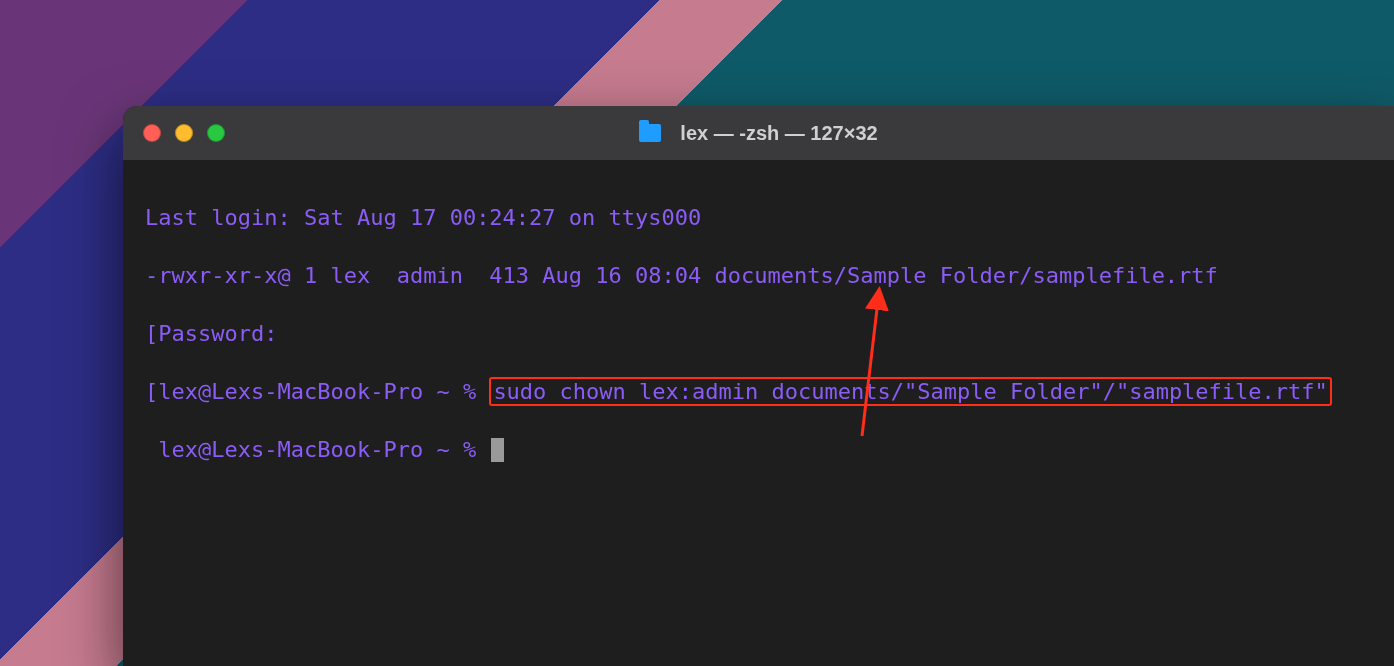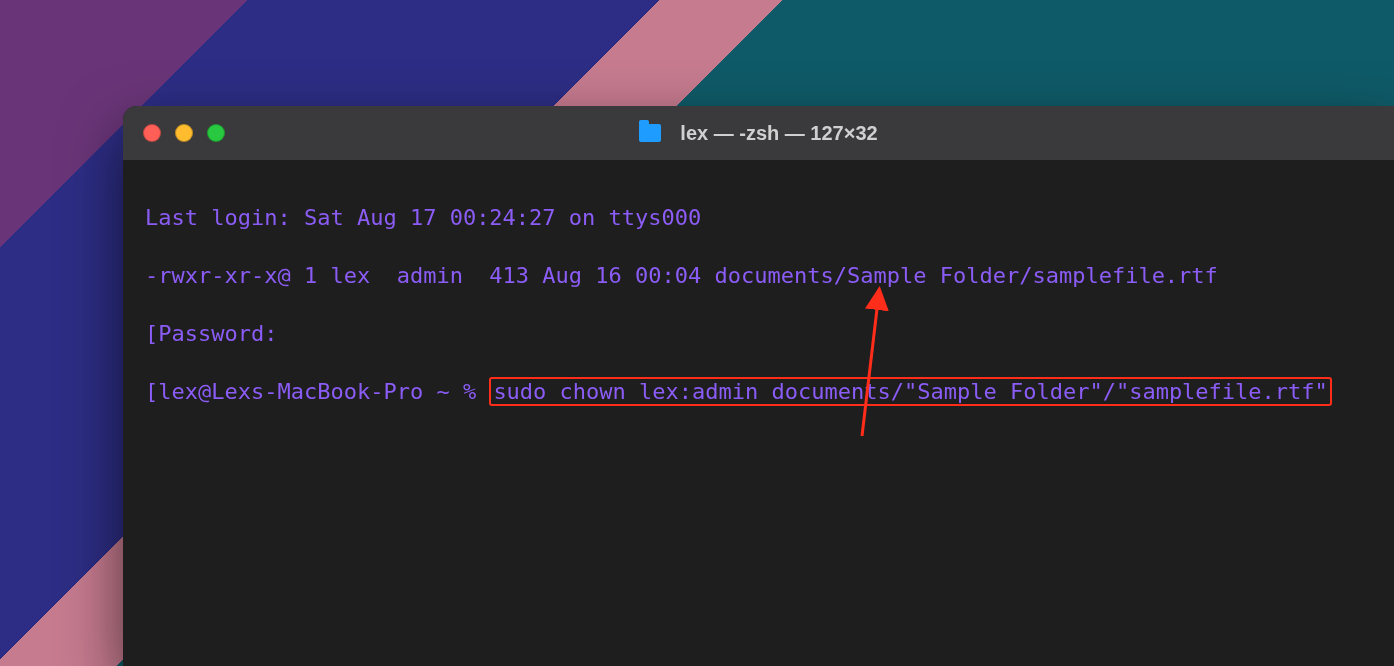--- a/index.html
+++ b/index.html
@@ -151,23 +151,24 @@
         <div class="dot green"></div>
       </div>
       <div class="titlebar-center">
         <div class="folder-icon"></div>
         <div class="title-text">lex — -zsh — 127×32</div>
       </div>
     </div>
 
     <div class="terminal-body">
 <span class="line">Last login: Sat Aug 17 00:24:27 on ttys000</span>
-<span class="line">-rwxr-xr-x@ 1 lex  admin  413 Aug 16 00:04 documents/Sample Folder/samplefile.rtf</span>
+<span class="line">-rwxr-xr-x@ 1 lex  admin  413 Aug 16 08:04 documents/Sample Folder/samplefile.rtf</span>
 <span class="line">[Password:</span>
 <span class="line"><span>[lex@Lexs-MacBook-Pro ~ % </span><span class="highlight-box">sudo chown lex:admin documents/"Sample Folder"/"samplefile.rtf"</span></span>
+<span class="line"><span> lex@Lexs-MacBook-Pro ~ % </span><span class="cursor-block"></span></span>
     </div>
 
   </div>
 
   <svg class="arrow-svg" viewBox="0 0 1394 666">
     <defs>
       <marker id="arrowhead" markerWidth="8" markerHeight="8" refX="6" refY="4" orient="auto">
         <path d="M0,0 L8,4 L0,8 Z" fill="#ff2d1a"></path>
       </marker>
     </defs>

